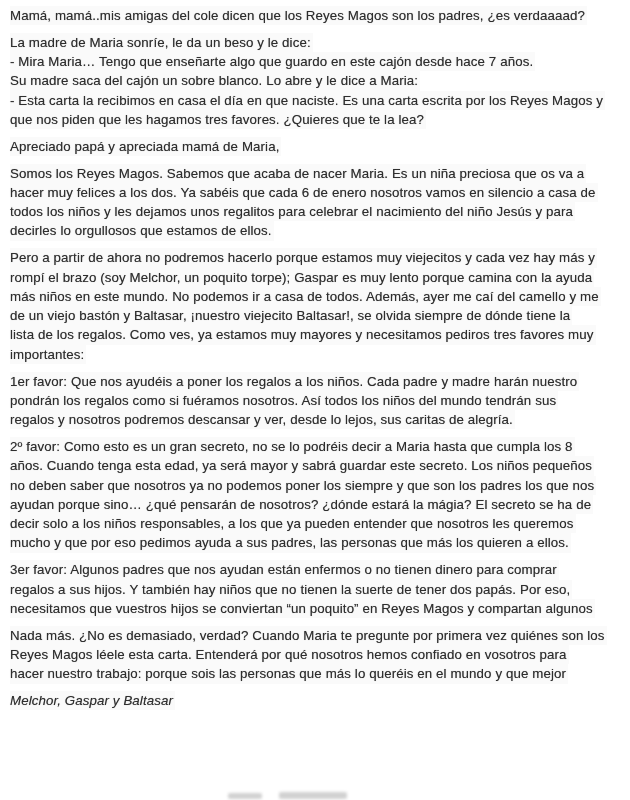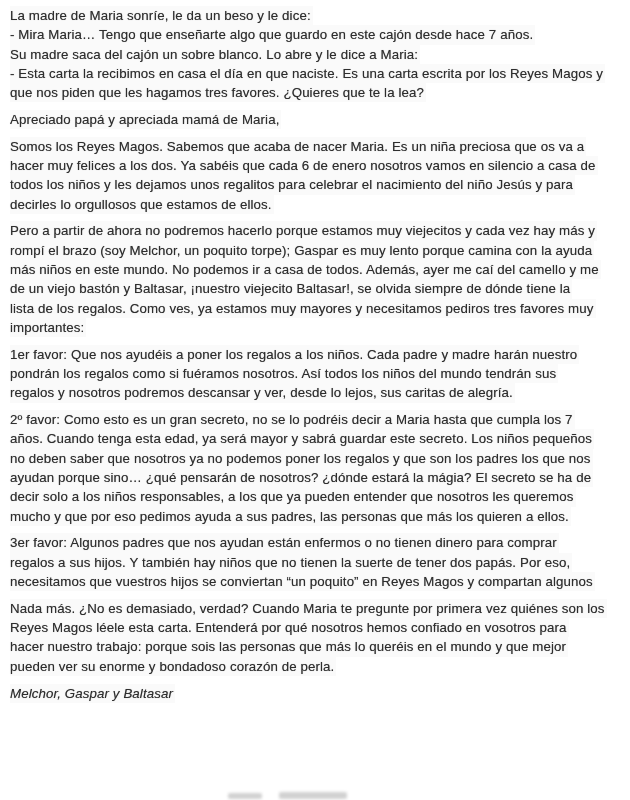--- a/index.html
+++ b/index.html
@@ -42,20 +42,23 @@
   }
   .a1 { left: 228px; top: 793px; width: 34px; height: 6px; }
   .a2 { left: 279px; top: 792px; width: 68px; height: 7px; }
 </style>
 </head>
 <body style="background: rgb(255, 255, 255);">
 
 <div class="page">
   <div id="letter-body" style="color: rgb(46, 46, 46);">
       <div class="paragraph">
+        <div class="line"><span>Mamá, mamá..mis amigas del cole dicen que los Reyes Magos son los padres, ¿es verdaaaad?</span></div>
+      </div>
+      <div class="paragraph">
         <div class="line"><span>La </span><span class="b">madre</span><span> de Maria sonríe, le da un beso y le dice:</span></div>
         <div class="line"><span>- Mira Maria… Tengo que enseñarte algo que guardo en este cajón desde hace 7 años.</span></div>
         <div class="line"><span>Su madre saca del cajón un sobre blanco. Lo abre y le dice a Maria:</span></div>
         <div class="line"><span>- Esta carta la recibimos en casa el día en que naciste. Es una carta escrita por los Reyes Magos y</span></div>
         <div class="line"><span>que nos piden que les hagamos tres favores. ¿Quieres que te la lea?</span></div>
       </div>
       <div class="paragraph">
         <div class="line"><span>Apreciado papá y apreciada mamá de Maria,</span></div>
       </div>
       <div class="paragraph">
@@ -71,37 +74,36 @@
         <div class="line"><span>de un viejo bastón y Baltasar, ¡nuestro viejecito Baltasar!, se olvida siempre de dónde tiene la</span></div>
         <div class="line"><span>lista de los regalos. Como ves, ya estamos muy mayores y necesitamos pediros tres favores muy</span></div>
         <div class="line"><span>importantes:</span></div>
       </div>
       <div class="paragraph">
         <div class="line"><span class="b">1er favor:</span><span> Que nos ayudéis a poner los regalos a los niños. Cada padre y madre harán nuestro</span></div>
         <div class="line"><span>pondrán los regalos como si fuéramos nosotros. Así todos los niños del mundo tendrán sus</span></div>
         <div class="line"><span>regalos y nosotros podremos descansar y ver, desde lo lejos, sus caritas de alegría.</span></div>
       </div>
       <div class="paragraph">
-        <div class="line"><span class="b">2º favor:</span><span> Como esto es un gran secreto, no se lo podréis decir a Maria hasta que cumpla los 7</span></div>
+        <div class="line"><span class="b">2º favor:</span><span> Como esto es un gran secreto, no se lo podréis decir a Maria hasta que cumpla los 8</span></div>
         <div class="line"><span>años. Cuando tenga esta edad, ya será mayor y sabrá guardar este secreto. Los niños pequeños</span></div>
-        <div class="line"><span>no deben saber que nosotros ya no podemos poner los regalos y que son los padres los que nos</span></div>
+        <div class="line"><span>no deben saber que nosotros ya no podemos poner los siempre y que son los padres los que nos</span></div>
         <div class="line"><span>ayudan porque sino… ¿qué pensarán de nosotros? ¿dónde estará la mágia? El secreto se ha de</span></div>
         <div class="line"><span>decir solo a los niños responsables, a los que ya pueden entender que nosotros les queremos</span></div>
         <div class="line"><span>mucho y que por eso pedimos ayuda a sus padres, las personas que más los quieren a ellos.</span></div>
       </div>
       <div class="paragraph">
         <div class="line"><span class="b">3er favor:</span><span> Algunos padres que nos ayudan están enfermos o no tienen dinero para comprar</span></div>
         <div class="line"><span>regalos a sus hijos. Y también hay niños que no tienen la suerte de tener dos papás. Por eso,</span></div>
         <div class="line"><span>necesitamos que vuestros hijos se conviertan “un poquito” en Reyes Magos y compartan algunos</span></div>
       </div>
       <div class="paragraph">
         <div class="line"><span>Nada más. ¿No es demasiado, verdad? Cuando Maria te pregunte por primera vez quiénes son los</span></div>
         <div class="line"><span>Reyes Magos léele esta carta. Entenderá por qué nosotros hemos confiado en vosotros para</span></div>
         <div class="line"><span>hacer nuestro trabajo: porque sois las personas que más lo queréis en el mundo y que mejor</span></div>
-        <div class="line"><span>pueden ver su enorme y bondadoso corazón de perla.</span></div>
       </div>
       <div class="paragraph">
         <div class="line"><span class="i">Melchor, Gaspar y Baltasar</span></div>
       </div>
     </div>
   <div class="artifact a1"></div>
   <div class="artifact a2"></div>
 </div>
 
 </body></html>

